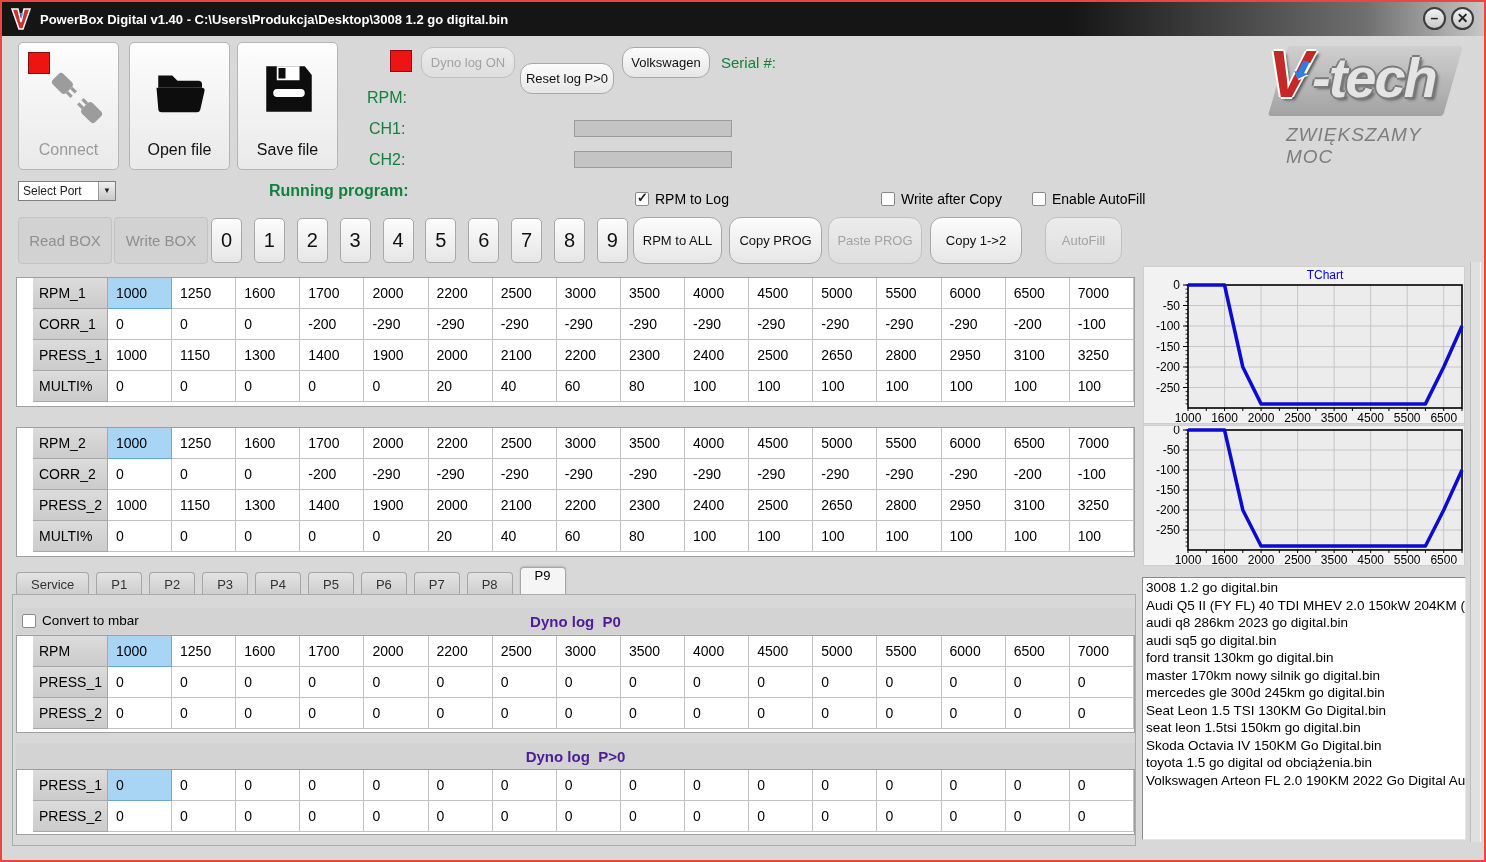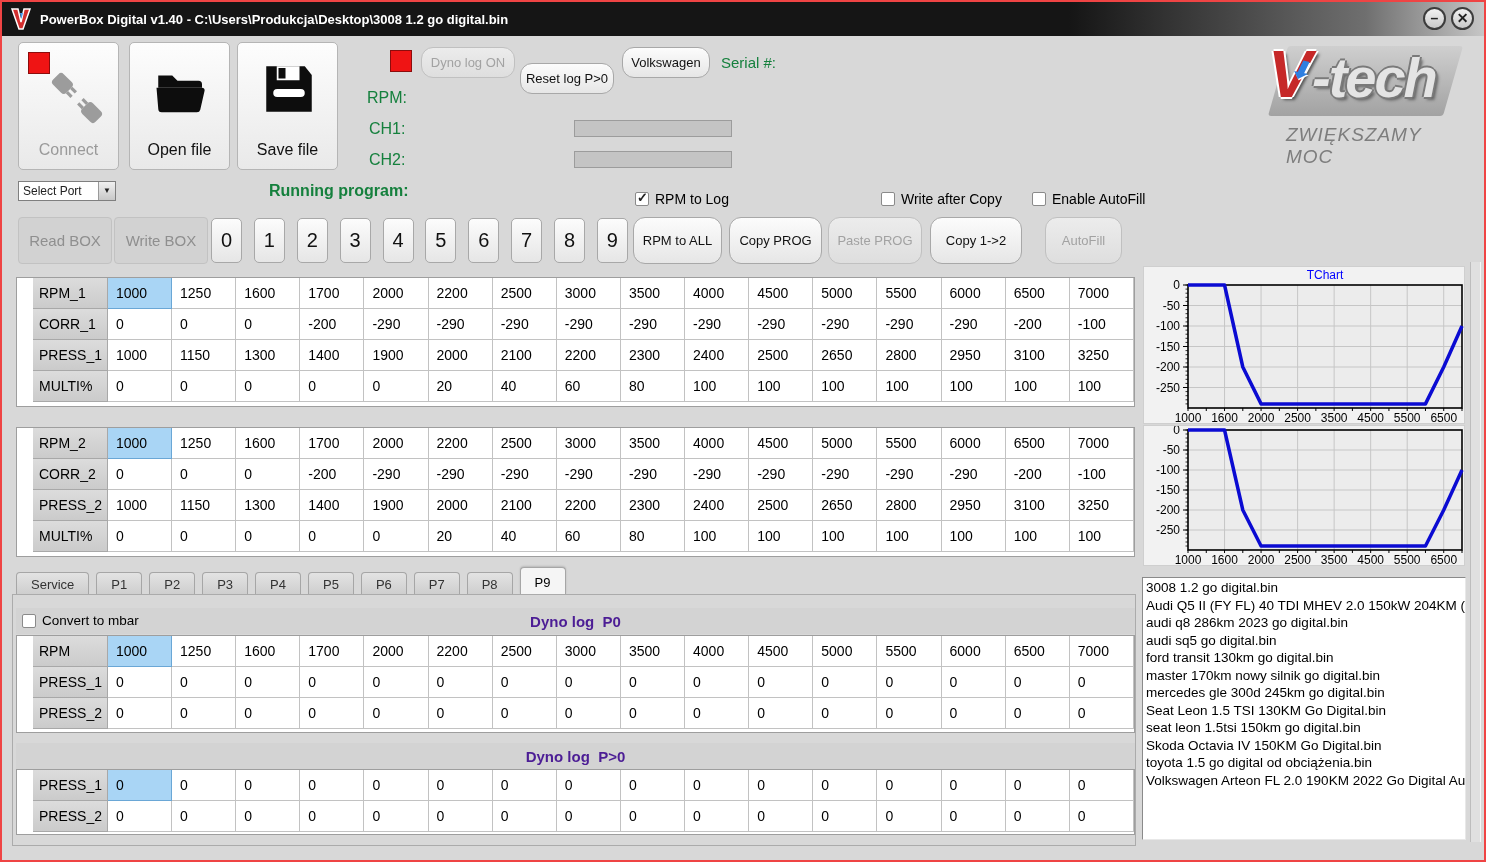--- a/index.html
+++ b/index.html
@@ -64,21 +64,21 @@
   .trow { display:flex; height:31px; }
   .cell { width:65px; height:31px; border-right:1px solid #c2c2c2; border-bottom:1px solid #c2c2c2;
     font-size:14px; color:#000; padding:7px 0 0 8px; background:#fff; overflow:hidden; }
   .cell.head { width:76px; background:linear-gradient(#dcdcdc,#cbcbcb); border-right:1px solid #a8a8a8; border-bottom:1px solid #a8a8a8; padding-left:6px;margin-left:16px; }
   .cell.sel { background:#a9d5f5; border-right:1px solid #6aa7d6; border-bottom:1px solid #6aa7d6; }
 
   
   .tabbar { position:absolute; left:14px; top:531px; display:flex; align-items:flex-end; gap:7px; height:28px; }
   .tab { height:23px; background:linear-gradient(#e3e3e3,#cdcdcd); border:1px solid #a6a6a6; border-bottom:none;
     border-radius:4px 4px 0 0; font-size:13px; color:#333; padding:4px 14px 0 14px; }
-  .tab.active { height:28px; background:#f5f5f5; color:#000; padding-top:7px; box-shadow:0 -1px 2px rgba(0,0,0,.15); }
+  .tab.active { height:28px; background:#f5f5f5; color:#000; padding-top:0; box-shadow:0 -1px 2px rgba(0,0,0,.15); }
 
   .dynopanel { position:absolute; left:10px; top:558px; width:1124px; height:252px; border:1px solid #ababab; background:#d8d8d8; }
   .band { position:absolute; left:14px; width:1119px; height:26px; background:#d3d3d3; text-align:center;
     font-size:15px; font-weight:bold; color:#4c1d95; padding-top:5px; white-space:pre; }
 
   
   .chartbox { position:absolute; background:#f2f2f2; border:1px solid #cfcfcf; }
   svg text { font-family:"Liberation Sans",sans-serif; }
 
   

